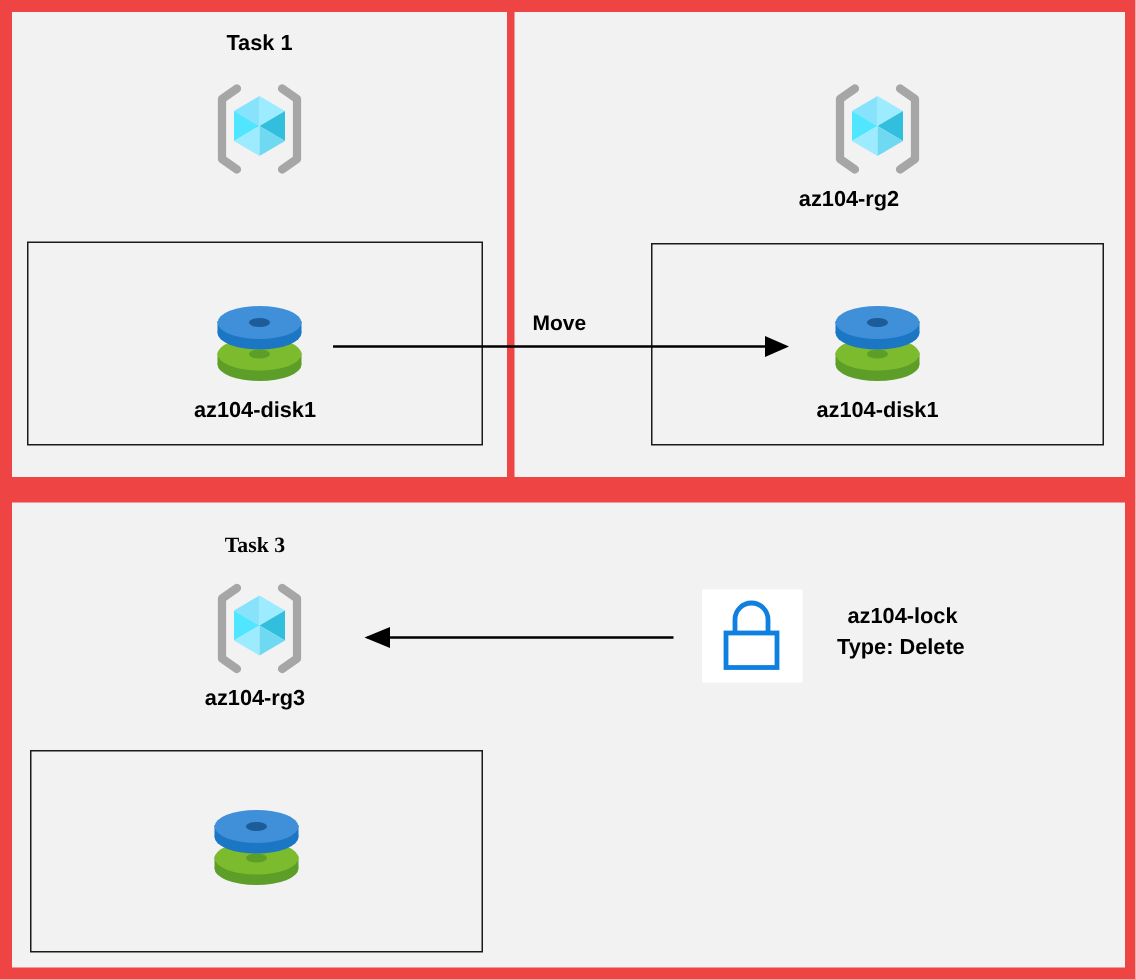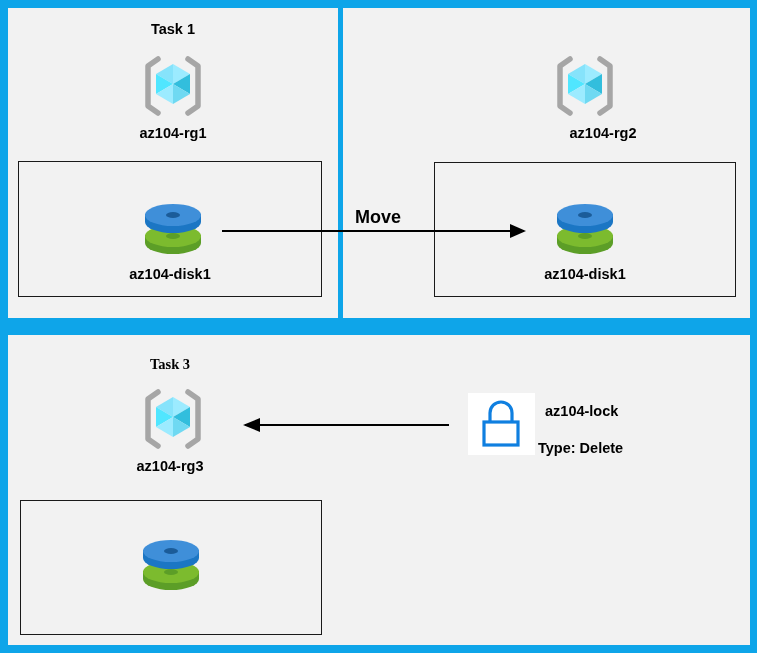--- a/index.html
+++ b/index.html
@@ -7,21 +7,21 @@
     padding: 0;
     background: #ffffff;
   }
   body {
     font-family: "Liberation Sans", sans-serif;
   }
   #canvas {
     position: relative;
     width: 757px;
     height: 653px;
-    background: #0ea5e9;
+    background: #ef4444;
     overflow: hidden;
   }
   .panel {
     position: absolute;
     background: #f2f2f2;
   }
   #panel-task1 { left: 8px;   top: 8px;   width: 330px; height: 310px; }
   #panel-task2 { left: 343px; top: 8px;   width: 407px; height: 310px; }
   #panel-task3 { left: 8px;   top: 335px; width: 742px; height: 310px; }
 
@@ -57,21 +57,21 @@
     position: absolute;
     width: 72px;
     height: 62px;
   }
   .arrow-svg {
     position: absolute;
     overflow: visible;
   }
   .move-label {
     position: absolute;
-    font-size: 18px;
+    font-size: 14px;
     font-weight: bold;
     color: #000000;
     white-space: nowrap;
   }
   .lock-box {
     position: absolute;
     background: #ffffff;
   }
   .lock-icon {
     position: absolute;
@@ -79,20 +79,21 @@
     height: 48px;
   }
   .lock-text {
     position: absolute;
     font-size: 14.5px;
     font-weight: bold;
     color: #000000;
     white-space: nowrap;
     text-align: center;
     line-height: 21px;
+    margin-left: 20px;
   }
 </style>
 </head>
 <body>
 
 <div id="canvas">
 
   <div class="panel" id="panel-task1"></div>
 
   <div class="task-title" style="left:8px; top:21px; width:330px;">Task 1</div>
@@ -103,21 +104,20 @@
       <path d="M48 4 L58 11 L58 51 L48 58" fill="none" stroke="#a6a6a6" stroke-width="5.5" stroke-linecap="round" stroke-linejoin="round"></path>
       <polygon points="33,9 50,19 33,29" fill="#9cebff"></polygon>
       <polygon points="33,9 16,19 33,29" fill="#86e3fb"></polygon>
       <polygon points="16,19 16,39 33,29" fill="#50e6ff"></polygon>
       <polygon points="50,19 50,39 33,29" fill="#32bedd"></polygon>
       <polygon points="16,39 33,49 33,29" fill="#9cebff"></polygon>
       <polygon points="50,39 33,49 33,29" fill="#6fd9f2"></polygon>
     </svg>
   </div>
 
-  <div class="rg-label" style="left:8px; top:125px; width:330px;">az104-rg1</div>
 
   <div class="inner-box" style="left:18px; top:161px; width:304px; height:136px;"></div>
 
   <div class="disk-icon" style="left:137px; top:199px;">
     <svg viewBox="0 0 72 62" width="72" height="62">
 
       <ellipse cx="36" cy="44" rx="28" ry="11" fill="#5c9e27"></ellipse>
       <rect x="8" y="36" width="56" height="8" fill="#5c9e27"></rect>
       <ellipse cx="36" cy="37" rx="28" ry="11" fill="#7cbb2e"></ellipse>
       <ellipse cx="36" cy="37" rx="7" ry="3" fill="#5c9e27"></ellipse>
@@ -140,21 +140,21 @@
       <path d="M48 4 L58 11 L58 51 L48 58" fill="none" stroke="#a6a6a6" stroke-width="5.5" stroke-linecap="round" stroke-linejoin="round"></path>
       <polygon points="33,9 50,19 33,29" fill="#9cebff"></polygon>
       <polygon points="33,9 16,19 33,29" fill="#86e3fb"></polygon>
       <polygon points="16,19 16,39 33,29" fill="#50e6ff"></polygon>
       <polygon points="50,19 50,39 33,29" fill="#32bedd"></polygon>
       <polygon points="16,39 33,49 33,29" fill="#9cebff"></polygon>
       <polygon points="50,39 33,49 33,29" fill="#6fd9f2"></polygon>
     </svg>
   </div>
 
-  <div class="rg-label" style="left:452px; top:125px; width:302px;">az104-rg2</div>
+  <div class="rg-label" style="left:415px; top:125px; width:302px;">az104-rg2</div>
 
   <div class="inner-box" style="left:434px; top:162px; width:302px; height:135px;"></div>
 
   <div class="disk-icon" style="left:549px; top:199px;">
     <svg viewBox="0 0 72 62" width="72" height="62">
       <ellipse cx="36" cy="44" rx="28" ry="11" fill="#5c9e27"></ellipse>
       <rect x="8" y="36" width="56" height="8" fill="#5c9e27"></rect>
       <ellipse cx="36" cy="37" rx="28" ry="11" fill="#7cbb2e"></ellipse>
       <ellipse cx="36" cy="37" rx="7" ry="3" fill="#5c9e27"></ellipse>
       <ellipse cx="36" cy="23" rx="28" ry="11" fill="#1b76c4"></ellipse>
@@ -216,15 +216,15 @@
   <div class="lock-box" style="left:468px; top:393px; width:67px; height:62px;">
     <div class="lock-icon" style="left:11px; top:7px;">
       <svg viewBox="0 0 44 48" width="44" height="48">
         <path d="M11 22 L11 13 A11 11 0 0 1 33 13 L33 22" fill="none" stroke="#0f7fe0" stroke-width="3.2"></path>
         <rect x="5" y="22" width="34" height="23" fill="none" stroke="#0f7fe0" stroke-width="3.2"></rect>
       </svg>
     </div>
   </div>
 
   <div class="lock-text" style="left:545px; top:401px;">az104-lock</div>
-  <div class="lock-text" style="left:538px; top:438px;">Type: Delete</div>
+  <div class="lock-text" style="left:538px; top:422px;">Type: Delete</div>
 
 </div>
 
 </body></html>

